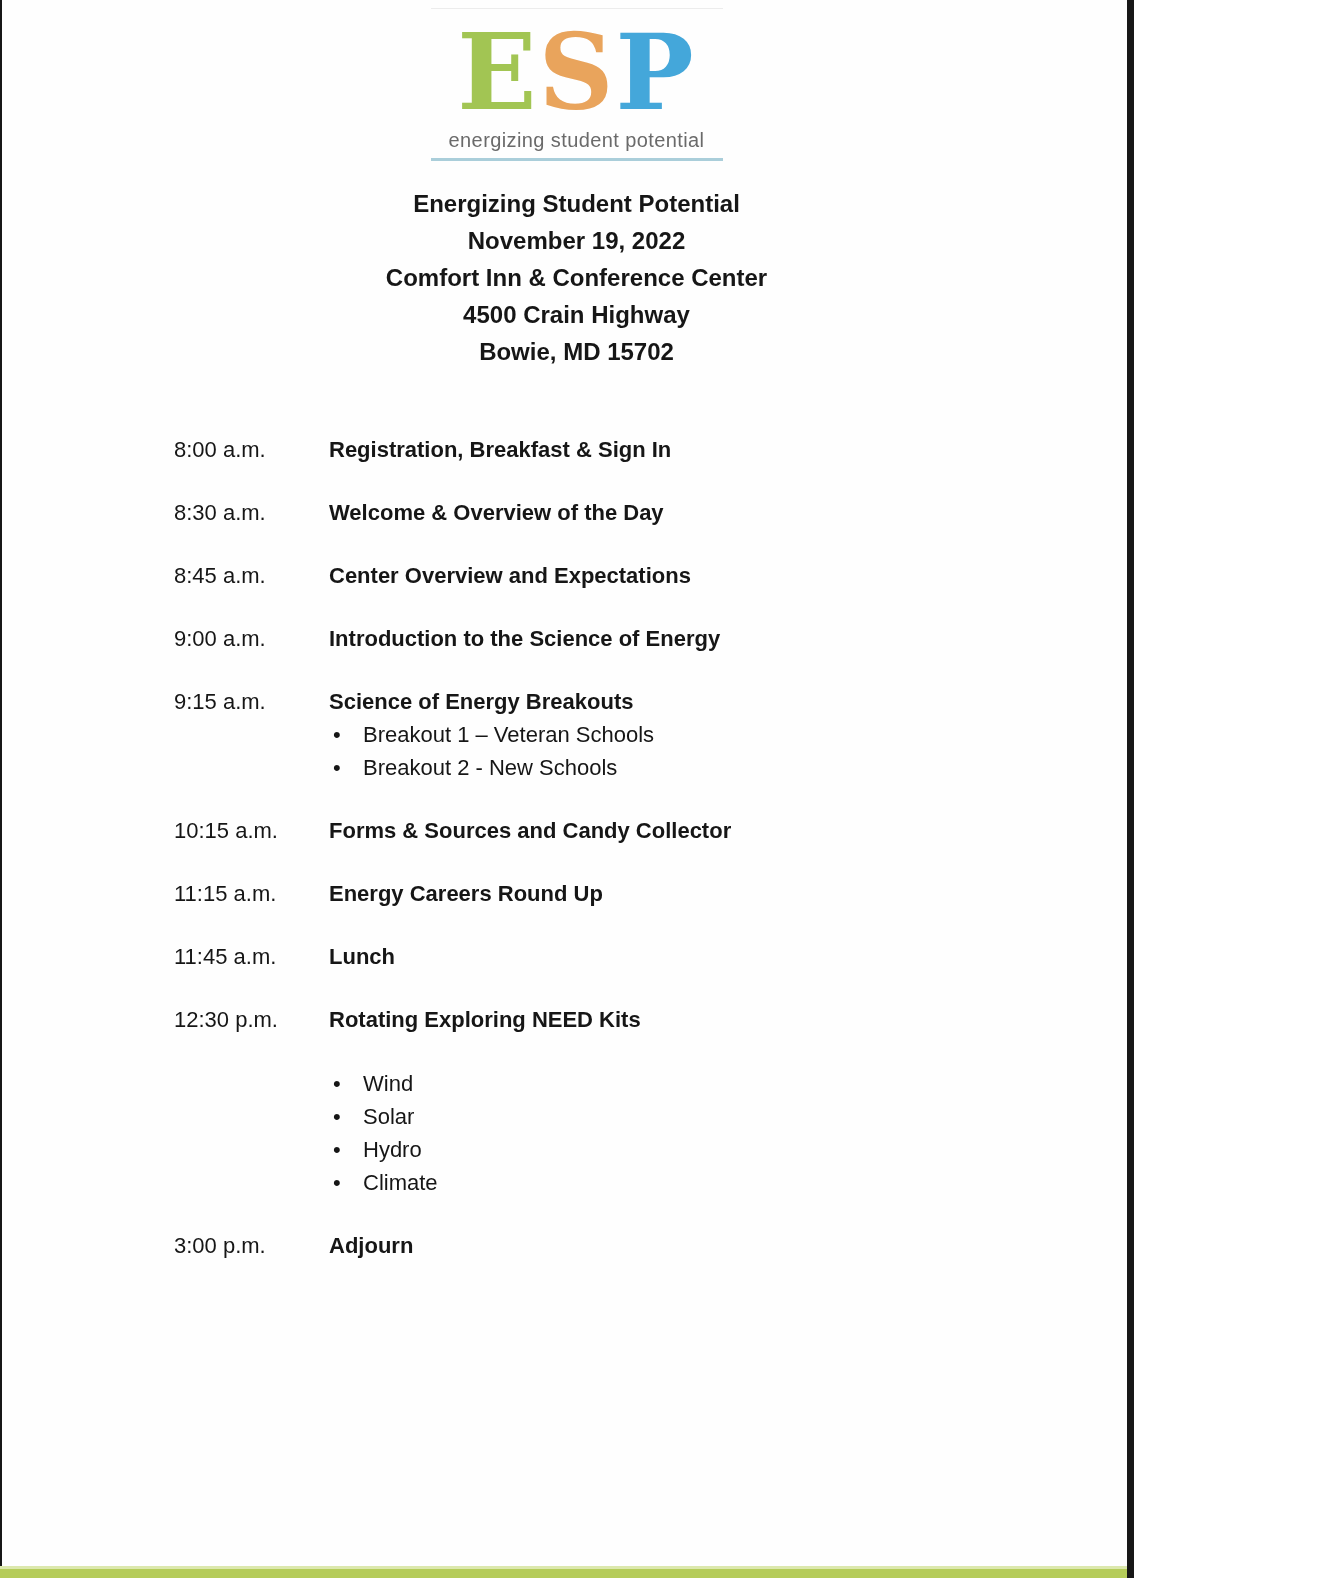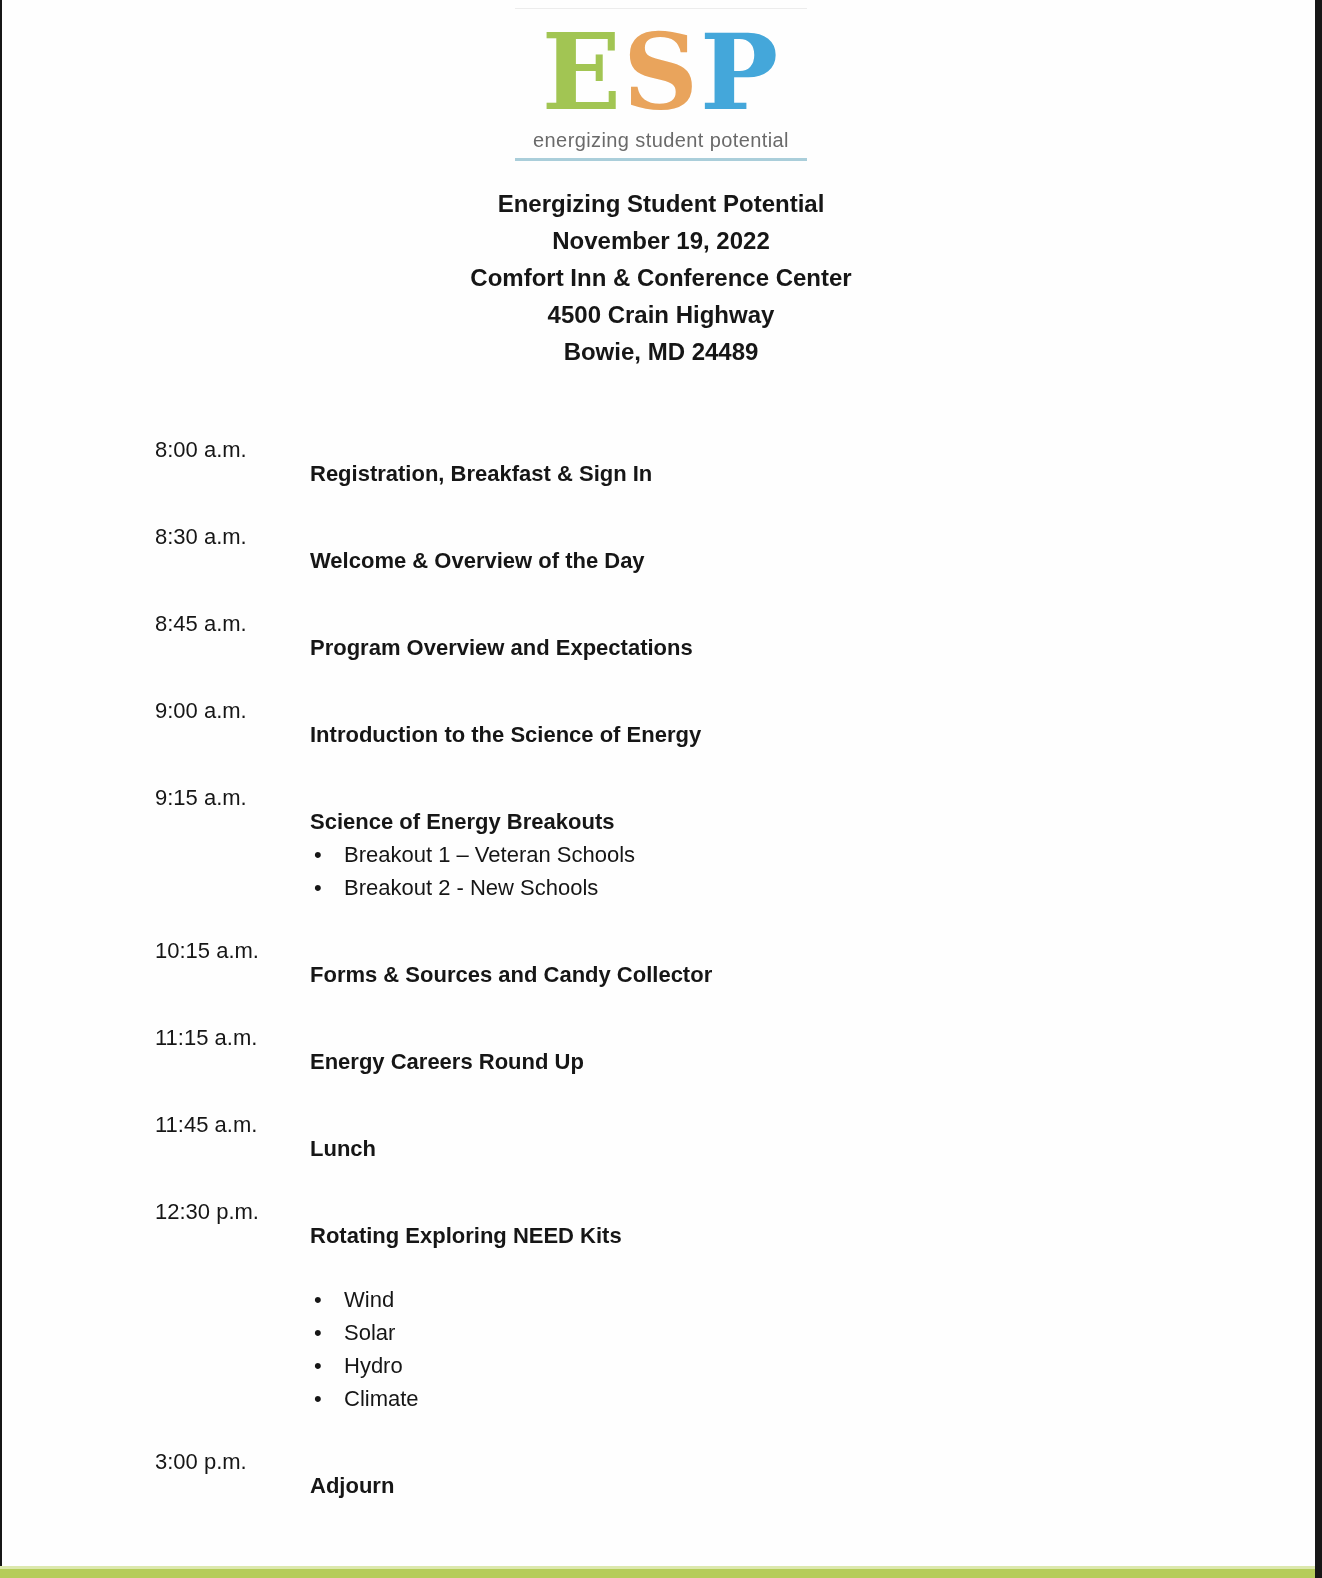--- a/index.html
+++ b/index.html
@@ -1,24 +1,25 @@
 <!DOCTYPE html>
 <html><head>
 <meta charset="utf-8">
 <style>
   * { margin: 0; padding: 0; box-sizing: border-box; }
   html, body { background: #ffffff; }
   body { font-family: "Liberation Sans", sans-serif; }
 
   .page {
     position: relative;
-    width: 1322px;
+    width: 1134px;
     height: 1578px;
     background: #fefefe;
     overflow: hidden;
+    padding-left: 19px;
   }
 
   
   .edge-left {
     position: absolute; left: 0; top: 0;
     width: 2px; height: 1566px;
     background: #171717; z-index: 1;
   }
   .edge-right {
     position: absolute; right: 0; top: 0;
@@ -96,21 +97,20 @@
   .agenda-time {
     width: 155px;
     flex: 0 0 155px;
     font-weight: normal;
     line-height: 32px;
   }
   .agenda-activity { flex: 1; }
   .agenda-title {
     font-weight: bold;
     line-height: 32px;
-    margin-top: 24px;
   }
   .bullet-list { list-style: none; }
   .bullet-list.gap-before { margin-top: 31px; }
   .bullet-item {
     display: flex;
     line-height: 33px;
     font-weight: normal;
   }
   .bullet-dot {
     flex: 0 0 34px;
@@ -133,41 +133,41 @@
     </div>
     <div class="logo-tagline">energizing student potential</div>
     <div class="logo-rule"></div>
   </div>
 
   <div class="header-block">
     <div>Energizing Student Potential</div>
     <div>November 19, 2022</div>
     <div>Comfort Inn &amp; Conference Center</div>
     <div>4500 Crain Highway</div>
-    <div>Bowie, MD 24489</div>
+    <div>Bowie, MD 15702</div>
   </div>
 
 
   <div class="agenda">
       <div class="agenda-row">
         <div class="agenda-time">8:00 a.m.</div>
         <div class="agenda-activity">
           <div class="agenda-title">Registration, Breakfast &amp; Sign In</div>
         </div>
       </div>
       <div class="agenda-row">
         <div class="agenda-time">8:30 a.m.</div>
         <div class="agenda-activity">
           <div class="agenda-title">Welcome &amp; Overview of the Day</div>
         </div>
       </div>
       <div class="agenda-row">
         <div class="agenda-time">8:45 a.m.</div>
         <div class="agenda-activity">
-          <div class="agenda-title">Program Overview and Expectations</div>
+          <div class="agenda-title">Center Overview and Expectations</div>
         </div>
       </div>
       <div class="agenda-row">
         <div class="agenda-time">9:00 a.m.</div>
         <div class="agenda-activity">
           <div class="agenda-title">Introduction to the Science of Energy</div>
         </div>
       </div>
       <div class="agenda-row">
         <div class="agenda-time">9:15 a.m.</div>

